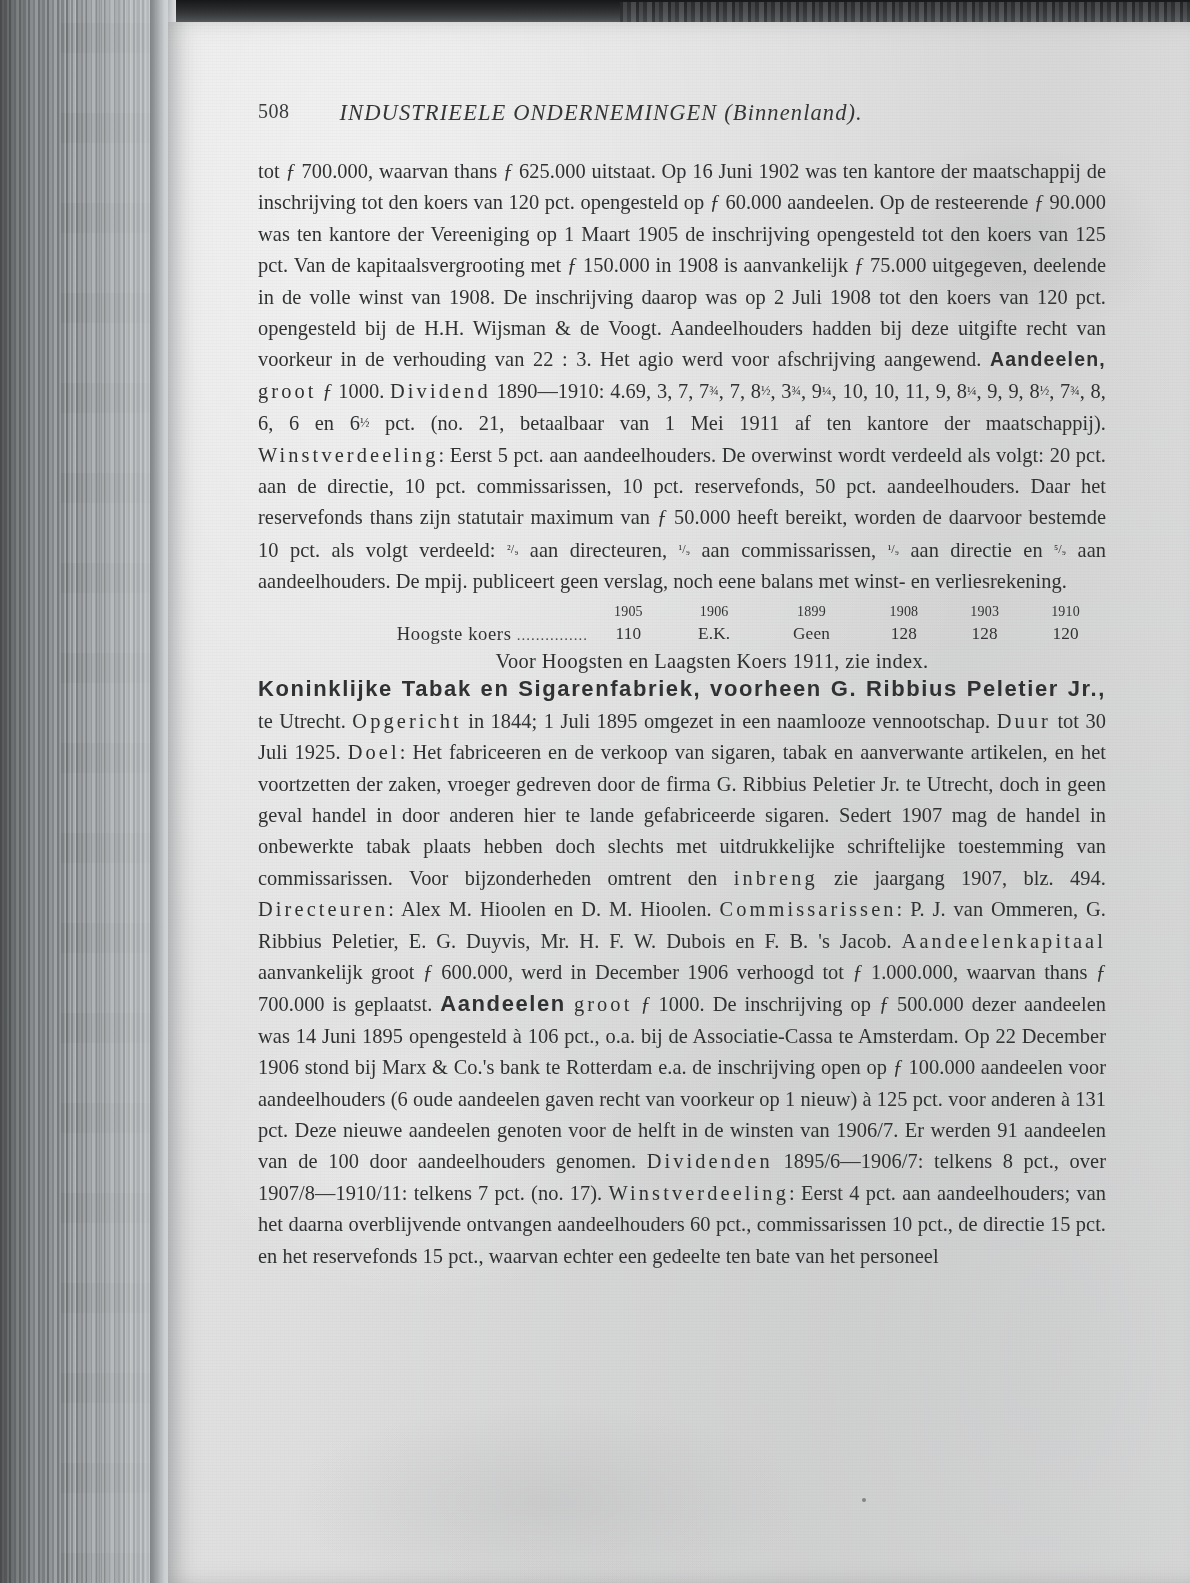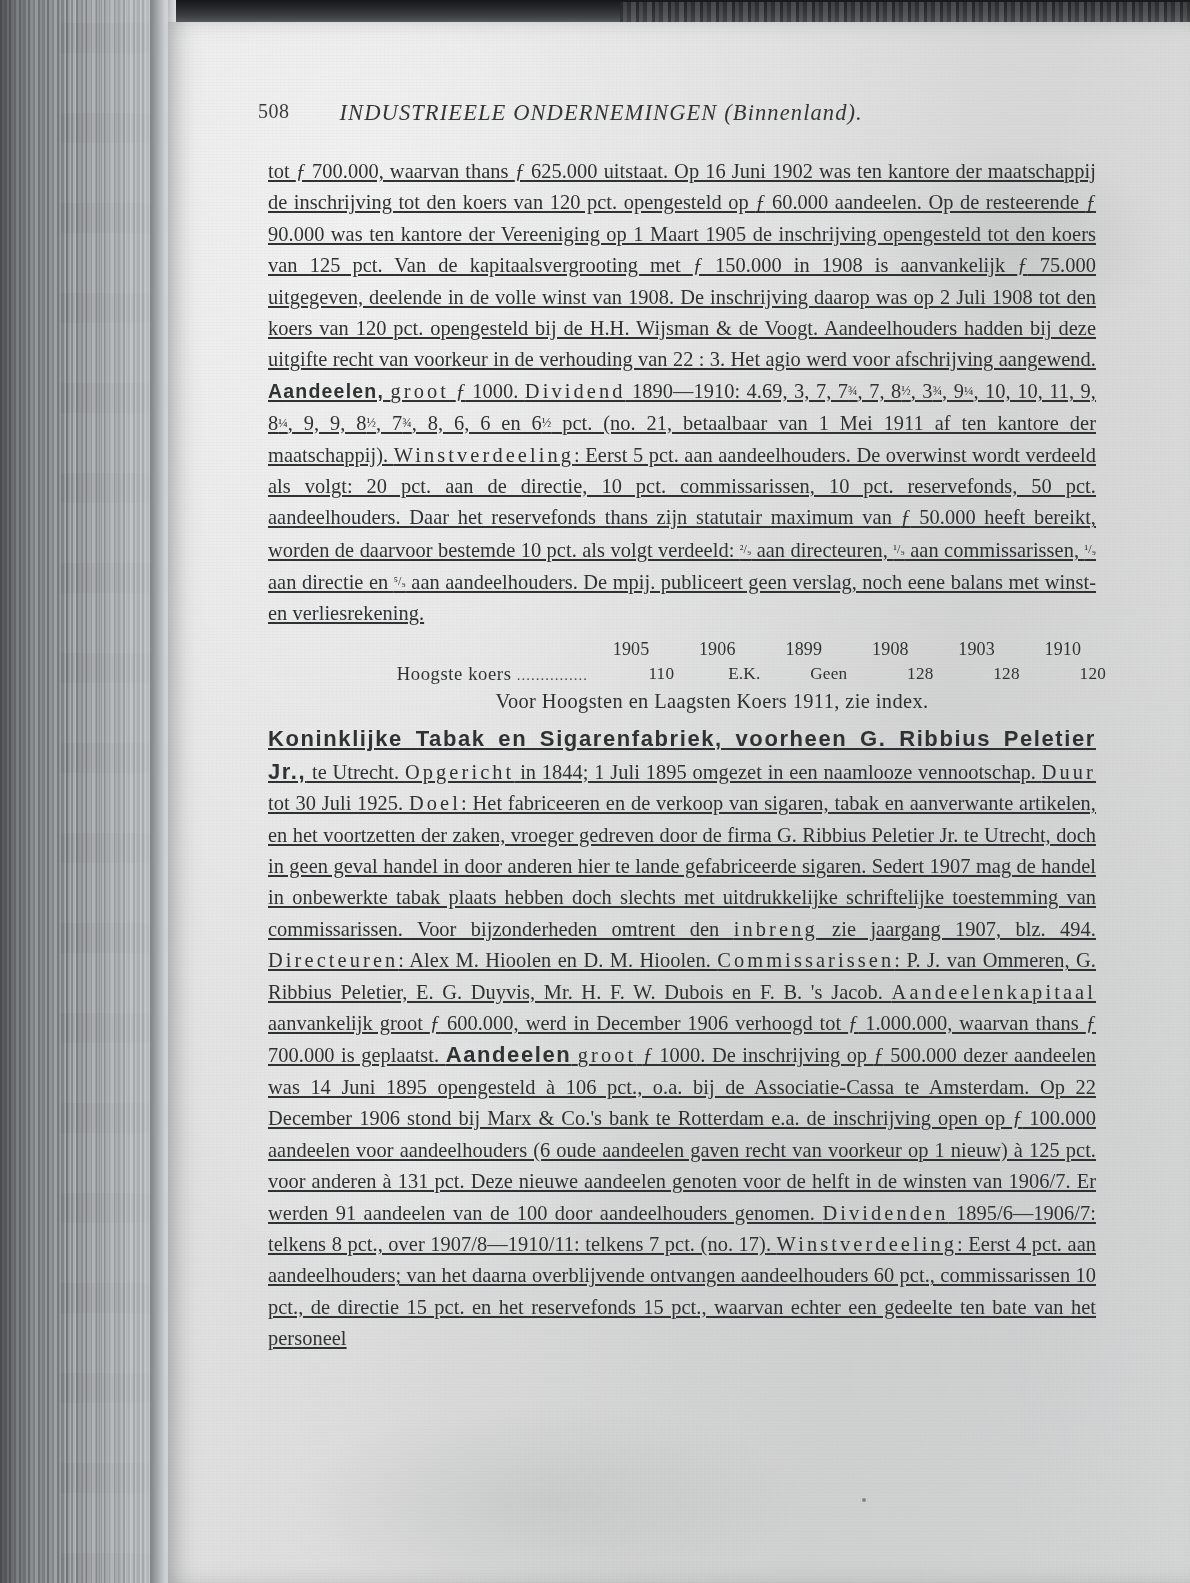--- a/index.html
+++ b/index.html
@@ -49,33 +49,33 @@
     background:radial-gradient(ellipse,rgba(168,170,171,.28) 0%,rgba(168,170,171,0) 70%);}
 
   .content{position:absolute;left:90px;top:78px;width:848px;color:#2e2f30;}
 
   
   .runhead{display:flex;align-items:flex-start;margin-bottom:30px;}
   .folio{font-size:20px;letter-spacing:.5px;color:#3a3b3c;}
   .runtitle{margin-left:50px;font-style:italic;font-size:22.5px;letter-spacing:1.1px;color:#353637;}
   .runtitle .paren{}
 
-  p.body{font-size:20.4px;line-height:31.4px;text-align:justify;margin:10px;
-    color:#303132;letter-spacing:.05px;text-decoration:underline;}
+  p.body{font-size:20.4px;line-height:31.4px;text-align:justify;margin:0;
+    color:#303132;letter-spacing:.05px;}
 
   .sp{letter-spacing:3.1px;}            
   .b{font-weight:bold;font-family:"Liberation Sans",sans-serif;letter-spacing:1.2px;font-size:19.5px;}
   .fl{font-style:italic;font-family:"Liberation Serif",serif;}  
   .frac{font-size:.62em;vertical-align:.20em;letter-spacing:0;}
   .sfrac{font-size:.60em;vertical-align:.30em;}
 
   
   table.koers{width:100%;border-collapse:collapse;margin-top:7px;font-size:17.2px;color:#313233;}
-  table.koers th{font-weight:normal;font-size:18px;padding:0 0 2px 0;text-align:center;letter-spacing:.2px;}
-  table.koers td{padding:1px 0;text-align:right;letter-spacing:.2px;}
+  table.koers th{font-weight:normal;font-size:14px;padding:0 0 2px 0;text-align:center;letter-spacing:.2px;}
+  table.koers td{padding:1px 0;text-align:center;letter-spacing:.2px;}
   table.koers td.lbl{text-align:right;font-size:18.6px;white-space:nowrap;letter-spacing:.6px;}
   table.koers td.lbl .dots{letter-spacing:1px;color:#4a4b4c;font-size:15px;}
   .tblnote{text-align:center;font-size:20.4px;margin-top:4px;letter-spacing:.4px;padding-left:60px;}
 
   .coheading{margin-top:34px;}
   .coheading .b{font-size:22px;letter-spacing:1.6px;}
 
   .dot-artifact{position:absolute;left:862px;top:1498px;width:4px;height:4px;background:#6e7072;border-radius:50%;opacity:.8;}
 </style>
 </head>

